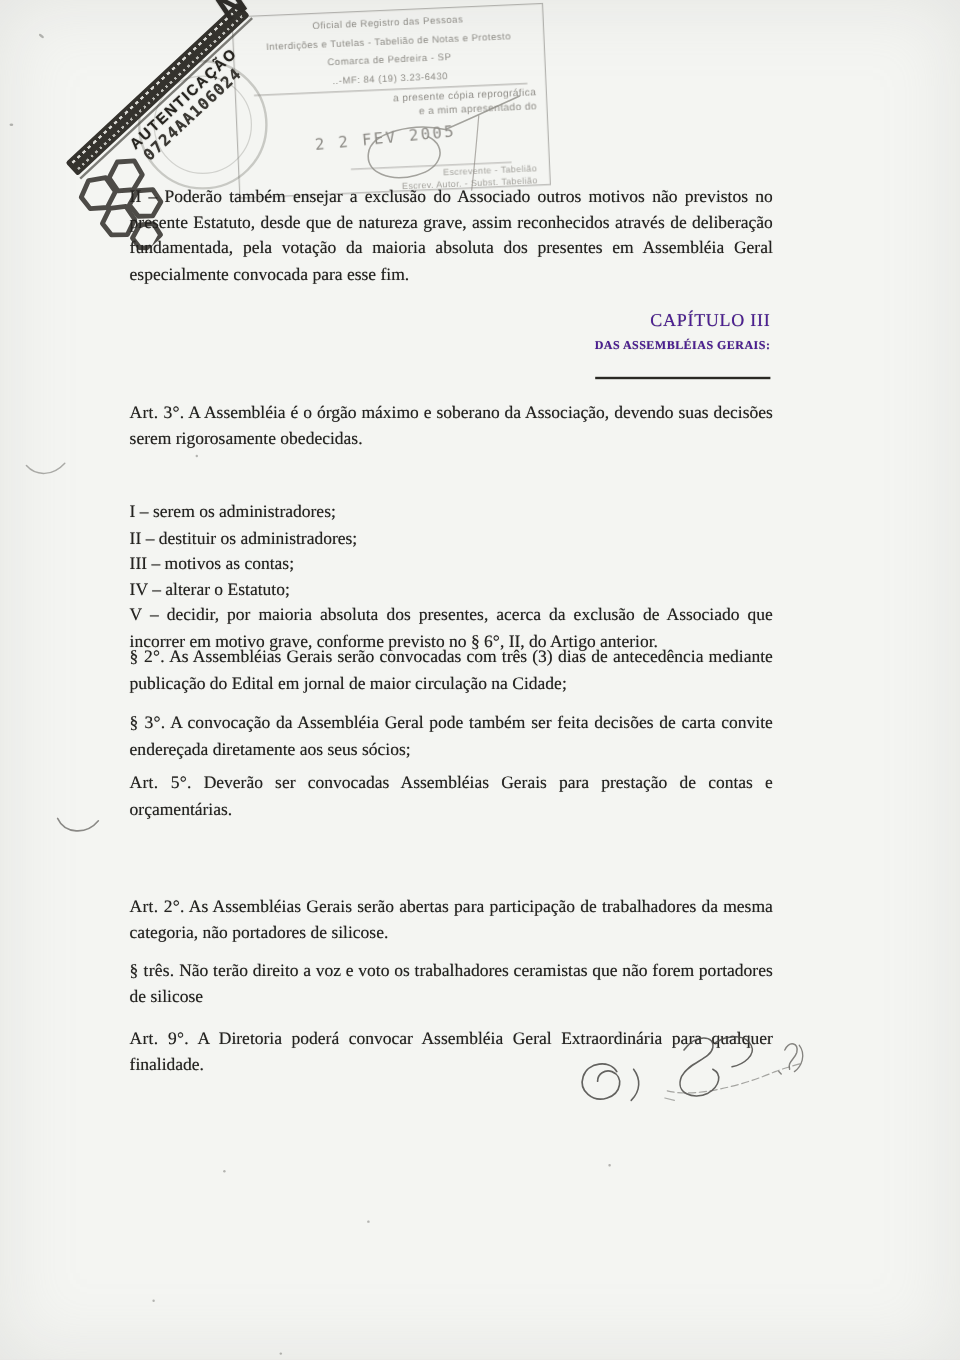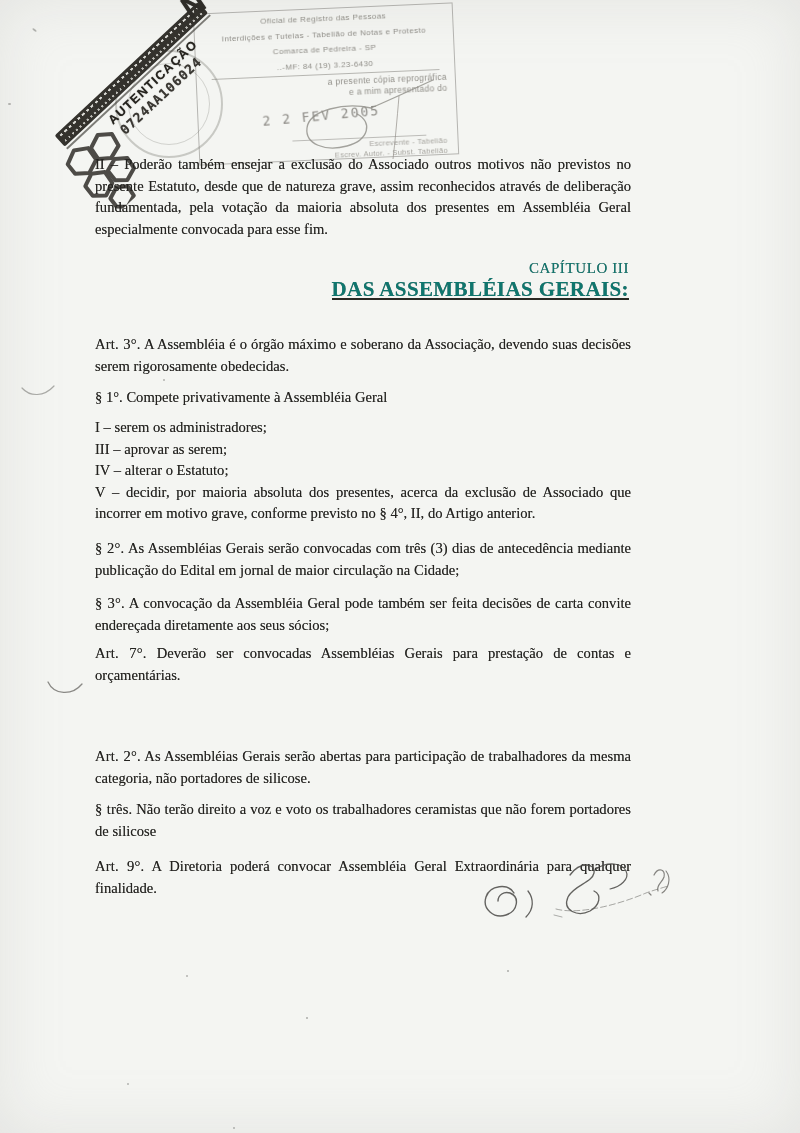--- a/index.html
+++ b/index.html
@@ -1,30 +1,30 @@
 <!DOCTYPE html>
 <html><head>
 <meta charset="utf-8">
 <style>
   html,body{margin:0;padding:0;background:#e8e8e6;}
   .page{position:relative;width:800px;height:1133px;background:#f4f5f2;overflow:hidden;
         font-family:"Liberation Serif", serif;box-shadow:inset 0 0 60px rgba(180,180,175,0.25);}
 
   
-  .col{position:absolute;left:95px;top:0;width:536px;height:1098px;z-index:5;}
+  .col{position:absolute;left:108px;top:0;width:536px;height:1098px;z-index:5;}
   .para{position:absolute;left:0;right:0;margin:0;font-size:14.6px;line-height:21.6px;
         color:#242320;text-align:justify;
         text-shadow:0 0 0.6px rgba(30,30,28,0.55);}
   .para p{margin:0;}
   .lead{font-weight:normal;letter-spacing:0.2px;}
-  .chapter{position:absolute;left:0;right:2px;text-align:right;color:#0f766e;
+  .chapter{position:absolute;left:0;right:2px;text-align:right;color:#4c1d95;
            text-shadow:0 0 0.6px rgba(30,30,28,0.55);}
   .cap{font-size:15px;letter-spacing:0.6px;line-height:19px;}
-  .cap-sub{display:inline-block;font-size:21px;font-weight:bold;letter-spacing:0.4px;
-           line-height:18px;border-bottom:2px solid #2a2924;padding-bottom:0;margin-top:2px;}
+  .cap-sub{display:inline-block;font-size:10px;font-weight:bold;letter-spacing:0.4px;
+           line-height:18px;border-bottom:2px solid #2a2924;padding-bottom:16px;margin-top:2px;}
 
   
   .notary-stamp{position:absolute;left:196px;top:8px;width:258px;height:150px;z-index:2;
         transform:rotate(-2.5deg);border:1px solid rgba(105,103,98,0.45);
         font-family:"Liberation Sans", sans-serif;color:#8e8c86;filter:blur(0.3px);}
   .ns-top{padding-top:5px;text-align:center;font-size:8px;line-height:10.5px;letter-spacing:0.4px;}
   .ns-hr{width:88%;margin:3px auto 2px auto;border-top:1px solid rgba(120,118,112,0.5);}
   .ns-r{text-align:right;padding-right:8px;font-size:8.5px;line-height:11px;letter-spacing:0.3px;color:#908e88;}
   .ns-date{margin-top:9px;padding-left:64px;font-family:"DejaVu Sans Mono", monospace;
            font-size:13px;letter-spacing:2px;color:#8b8984;}
@@ -107,34 +107,34 @@
 
     <p class="para" style="top:154px">II – Poderão também ensejar a exclusão do Associado outros motivos não previstos no presente Estatuto, desde que de natureza grave, assim reconhecidos através de deliberação fundamentada, pela votação da maioria absoluta dos presentes em Assembléia Geral especialmente convocada para esse fim.</p>
 
     <div class="chapter" style="top:259px">
       <div class="cap">CAPÍTULO III</div>
       <div><span class="cap-sub">DAS ASSEMBLÉIAS GERAIS:</span></div>
     </div>
 
     <p class="para" style="top:334px"><b class="lead">Art. 3°.</b> <span>A Assembléia é o órgão máximo e soberano da Associação, devendo suas decisões serem rigorosamente obedecidas.</span></p>
 
-    <p class="para" style="top:387px"><span>§ 1°.</span> <span>Compete privativamente à Assembléia Geral</span></p>
 
     <div class="para" style="top:417px">
       <p>I – serem os administradores;</p>
-      <p>III – aprovar as serem;</p>
+      <p>II – destituir os administradores;</p>
+      <p>III – motivos as contas;</p>
       <p>IV – alterar o Estatuto;</p>
-      <p>V – decidir, por maioria absoluta dos presentes, acerca da exclusão de Associado que incorrer em motivo grave, conforme previsto no § 4°, II, do Artigo anterior.</p>
+      <p>V – decidir, por maioria absoluta dos presentes, acerca da exclusão de Associado que incorrer em motivo grave, conforme previsto no § 6°, II, do Artigo anterior.</p>
     </div>
 
     <p class="para" style="top:538px"><b class="lead">§ 2°.</b> <span>As Assembléias Gerais serão convocadas com três (3) dias de antecedência mediante publicação do Edital em jornal de maior circulação na Cidade;</span></p>
 
     <p class="para" style="top:593px"><b class="lead">§ 3°.</b> <span>A convocação da Assembléia Geral pode também ser feita decisões de carta convite endereçada diretamente aos seus sócios;</span></p>
 
-    <p class="para" style="top:643px"><b class="lead">Art. 7°.</b> <span>Deverão ser convocadas Assembléias Gerais para prestação de contas e orçamentárias.</span></p>
+    <p class="para" style="top:643px"><b class="lead">Art. 5°.</b> <span>Deverão ser convocadas Assembléias Gerais para prestação de contas e orçamentárias.</span></p>
 
 
     <p class="para" style="top:746px"><b class="lead">Art. 2°.</b> <span>As Assembléias Gerais serão abertas para participação de trabalhadores da mesma categoria, não portadores de silicose.</span></p>
 
     <p class="para" style="top:799px"><b class="lead">§ três.</b> <span>Não terão direito a voz e voto os trabalhadores ceramistas que não forem portadores de silicose</span></p>
 
     <p class="para" style="top:856px"><b class="lead">Art. 9°.</b> <span>A Diretoria poderá convocar Assembléia Geral Extraordinária para qualquer finalidade.</span></p>
   </div>
 
   <svg class="svg-abs" style="left:18px;top:380px;" width="44" height="24" viewBox="0 0 44 24">

